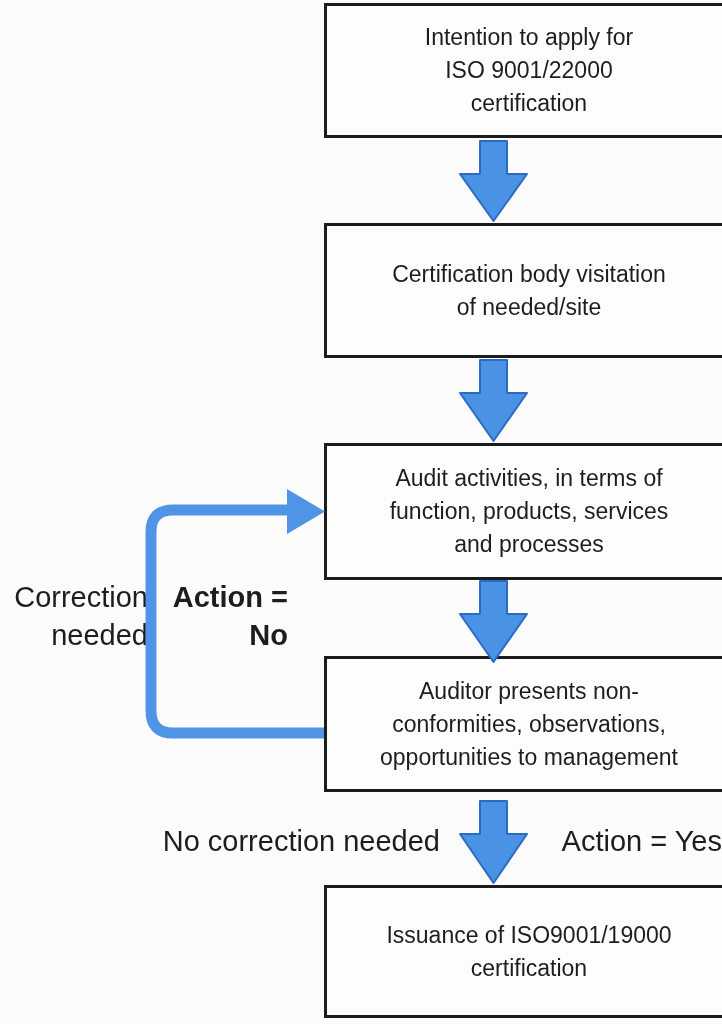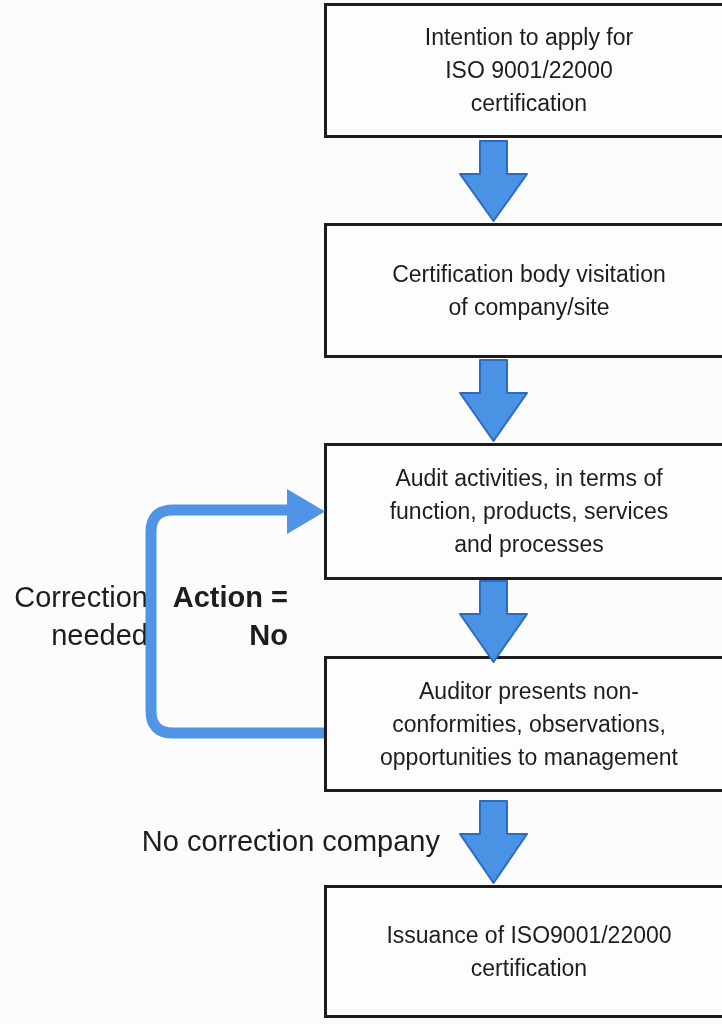--- a/index.html
+++ b/index.html
@@ -75,48 +75,49 @@
 <div id="canvas">
 
   <div class="node node-1">
     <span>Intention to apply for
 ISO 9001/22000
 certification</span>
   </div>
 
   <div class="node node-2">
     <span>Certification body visitation
-of company/site</span>
+of needed/site</span>
   </div>
 
   <div class="node node-3">
     <span>Audit activities, in terms of
 function, products, services
 and processes</span>
   </div>
 
   <div class="node node-4">
     <span>Auditor presents non-
 conformities, observations,
 opportunities to management</span>
   </div>
 
   <div class="node node-5">
-    <span>Issuance of ISO9001/22000
+    <span>Issuance of ISO9001/19000
 certification</span>
   </div>
 
   <div class="edge-label lbl-correction">Correction
 needed</div>
 
   <div class="edge-label lbl-action-no">Action =
 No</div>
 
-  <div class="edge-label lbl-no-corr">No correction company</div>
+  <div class="edge-label lbl-no-corr">No correction needed</div>
 
+  <div class="edge-label lbl-action-yes">Action = Yes</div>
 
   <svg id="edges-svg" viewBox="0 0 722 1024" xmlns="http://www.w3.org/2000/svg">
 
     <polygon class="down-arrow" points="480,141 507,141 507,174 527,174 493.5,221 460,174 480,174"></polygon>
 
     <polygon class="down-arrow" points="480,360 507,360 507,393 527,393 493.5,441 460,393 480,393"></polygon>
 
     <polygon class="down-arrow" points="480,581 507,581 507,614 527,614 493.5,662 460,614 480,614"></polygon>
 
     <polygon class="down-arrow" points="480,801 507,801 507,834 527,834 493.5,883 460,834 480,834"></polygon>

